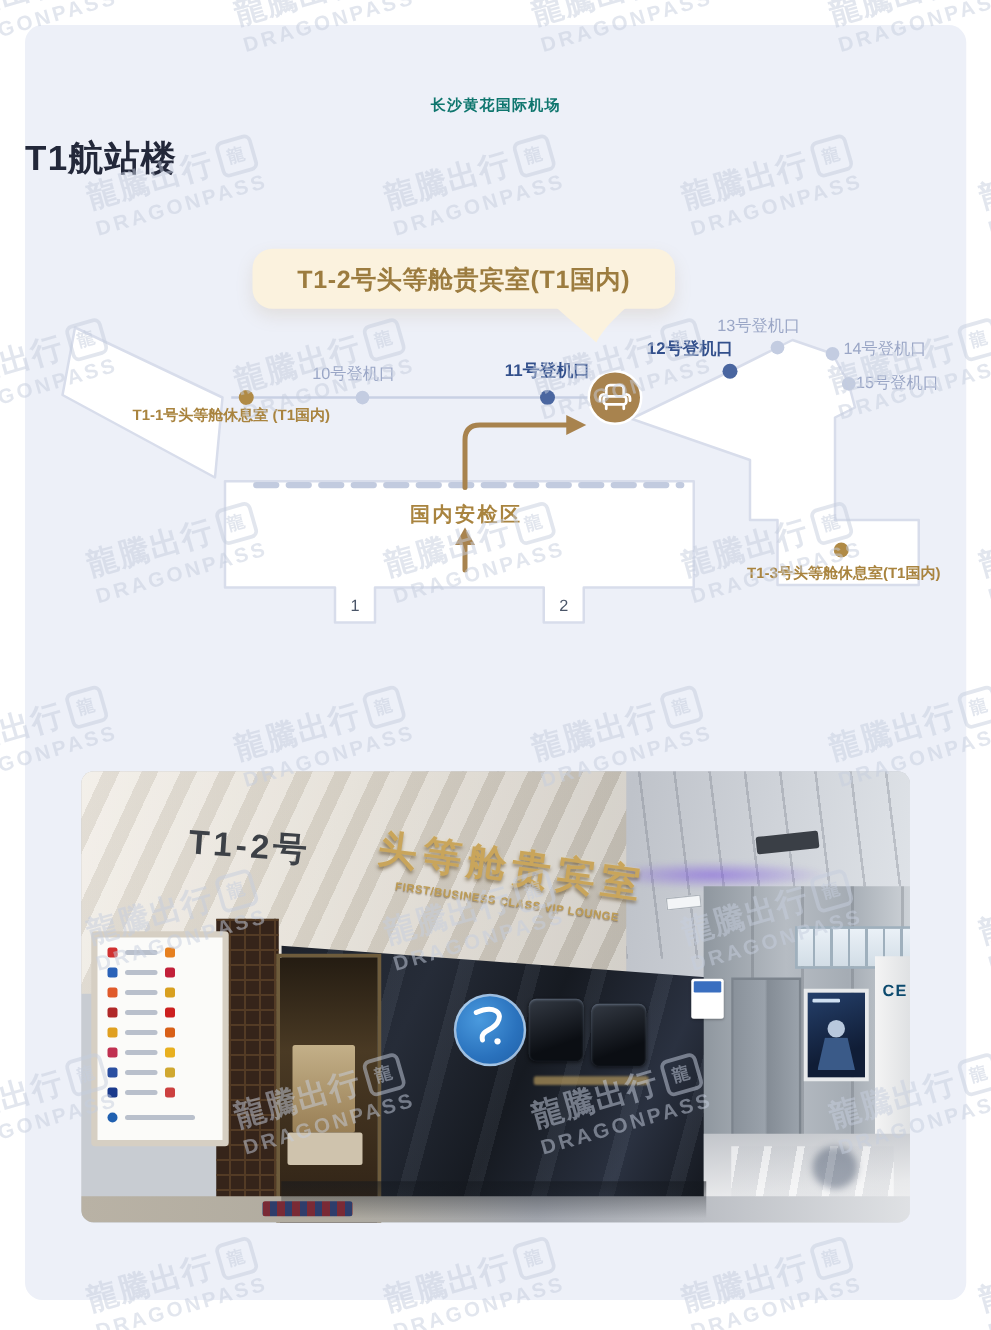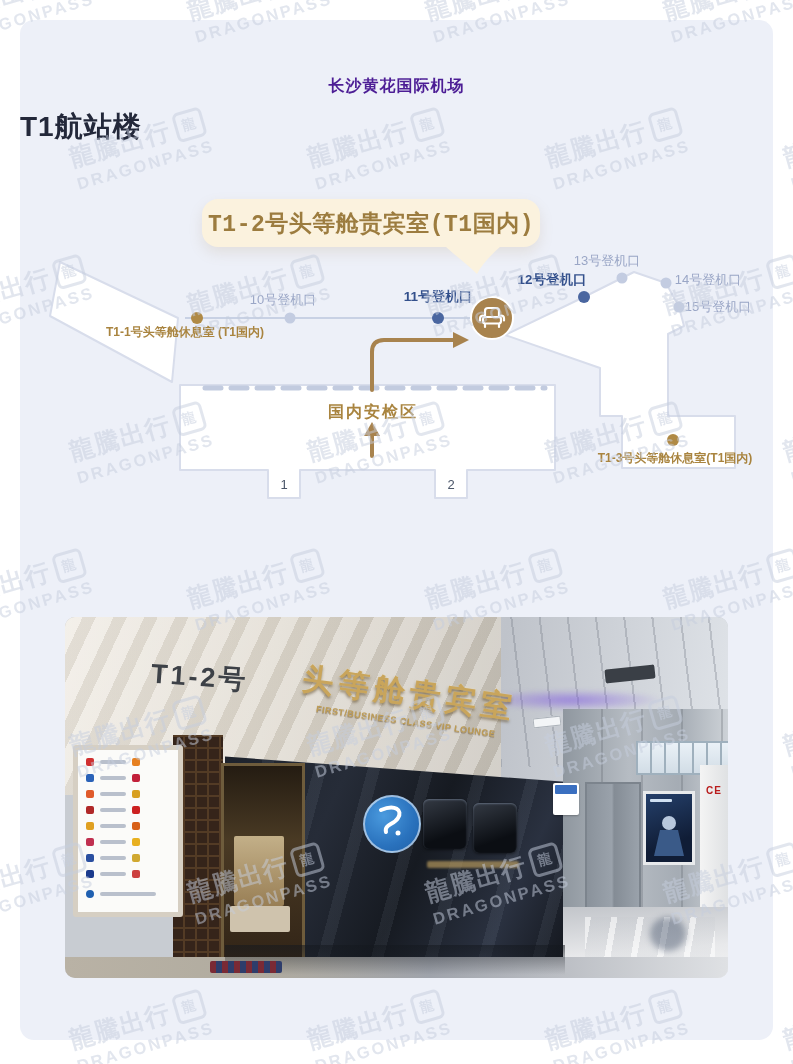--- a/index.html
+++ b/index.html
@@ -3,29 +3,29 @@
 <meta charset="utf-8">
 <style>
   html,body{margin:0;padding:0;}
   body{width:793px;height:1064px;background:#ffffff;position:relative;overflow:hidden;
        font-family:"Liberation Sans","DejaVu Sans",sans-serif;}
   .card{position:absolute;left:20px;top:20px;width:753px;height:1020px;
         background:#EDF0F8;border-radius:14px;overflow:hidden;}
 
   
   .airport-name{position:absolute;left:0;top:56px;width:100%;text-align:center;
-                font-size:16px;font-weight:bold;color:#4c1d95;letter-spacing:1px;}
+                font-size:12px;font-weight:bold;color:#0f766e;letter-spacing:1px;}
   .terminal-title{position:absolute;left:0;top:88px;width:100%;text-align:left;
                 font-size:28px;font-weight:bold;color:#23283A;letter-spacing:1px;}
 
   
   .callout{position:absolute;left:182px;top:179px;width:338px;height:48px;
            background:#FBF2DE;border-radius:16px;display:flex;align-items:center;justify-content:center;
            box-shadow:0 6px 14px rgba(160,130,80,.15);}
-  .callout span{font-size:23px;font-weight:bold;color:#9C7C3F;letter-spacing:.5px;font-family:Liberation Mono, monospace;}
+  .callout span{font-size:20px;font-weight:bold;color:#9C7C3F;letter-spacing:.5px;}
   .callout-tail{position:absolute;left:420px;top:226px;}
 
   
   .map-svg{position:absolute;left:20px;top:230px;}
   .gate-label{font-size:13px;fill:#9AA6C6;}
   .gate-label.hl{fill:#33508C;font-weight:bold;font-size:13.5px;}
   .lounge-label{font-size:12px;font-weight:bold;fill:#A9843F;}
   .sec-label{font-size:16px;font-weight:bold;fill:#A9843F;letter-spacing:2px;}
   .door-label{font-size:13px;fill:#4A5568;}
 
@@ -99,21 +99,21 @@
       box-shadow:0 1px 2px rgba(0,0,0,.25);}
   .ph-sign-blue-top{left:2px;top:2px;width:22px;height:9px;background:#3a6fc0;border-radius:1px;}
   .ph-lightbox{left:578px;top:174px;width:46px;height:68px;border:3px solid #e8eaec;
       background:linear-gradient(160deg,#25406b,#101d36 70%);}
   .ph-lb-head{left:16px;top:22px;width:14px;height:14px;border-radius:50%;background:#b8c8dd;}
   .ph-lb-body{left:8px;top:36px;width:30px;height:26px;background:#3a5a88;
       clip-path:polygon(20% 0,80% 0,100% 100%,0 100%);}
   .ph-lb-text{left:4px;top:5px;width:22px;height:3px;background:#cfe0f2;border-radius:1px;}
   .ph-pillar{left:635px;top:148px;width:28px;height:190px;
       background:linear-gradient(90deg,#f4f4f4,#dfe1e3);}
-  .ph-ce{left:641px;top:168px;font-size:10px;font-weight:bold;color:#b91c1c;letter-spacing:1px;}
+  .ph-ce{left:641px;top:168px;font-size:13px;font-weight:bold;color:#0c4a6e;letter-spacing:1px;}
   .ph-floor-r{left:498px;top:290px;width:165px;height:71px;
       background:linear-gradient(175deg,#c2c5ca,#e8e9eb 60%,#f2f3f4);}
   .ph-floor-streak{left:520px;top:300px;width:130px;height:50px;opacity:.7;
       background:repeating-linear-gradient(100deg,rgba(255,255,255,.8) 0 6px,rgba(190,194,200,.2) 6px 26px);}
   .ph-floor-b{left:0;top:340px;width:663px;height:21px;
       background:linear-gradient(90deg,#b9b2a5 0%,#b0ab9f 30%,#9fa3ab 55%,#dfe1e4 100%);}
   .ph-refl{left:160px;top:328px;width:340px;height:30px;
       background:linear-gradient(180deg,rgba(20,24,30,.55),rgba(20,24,30,0));}
   .ph-lb-refl{left:585px;top:300px;width:36px;height:34px;filter:blur(3px);
       background:rgba(30,45,75,.35);border-radius:50%;}

